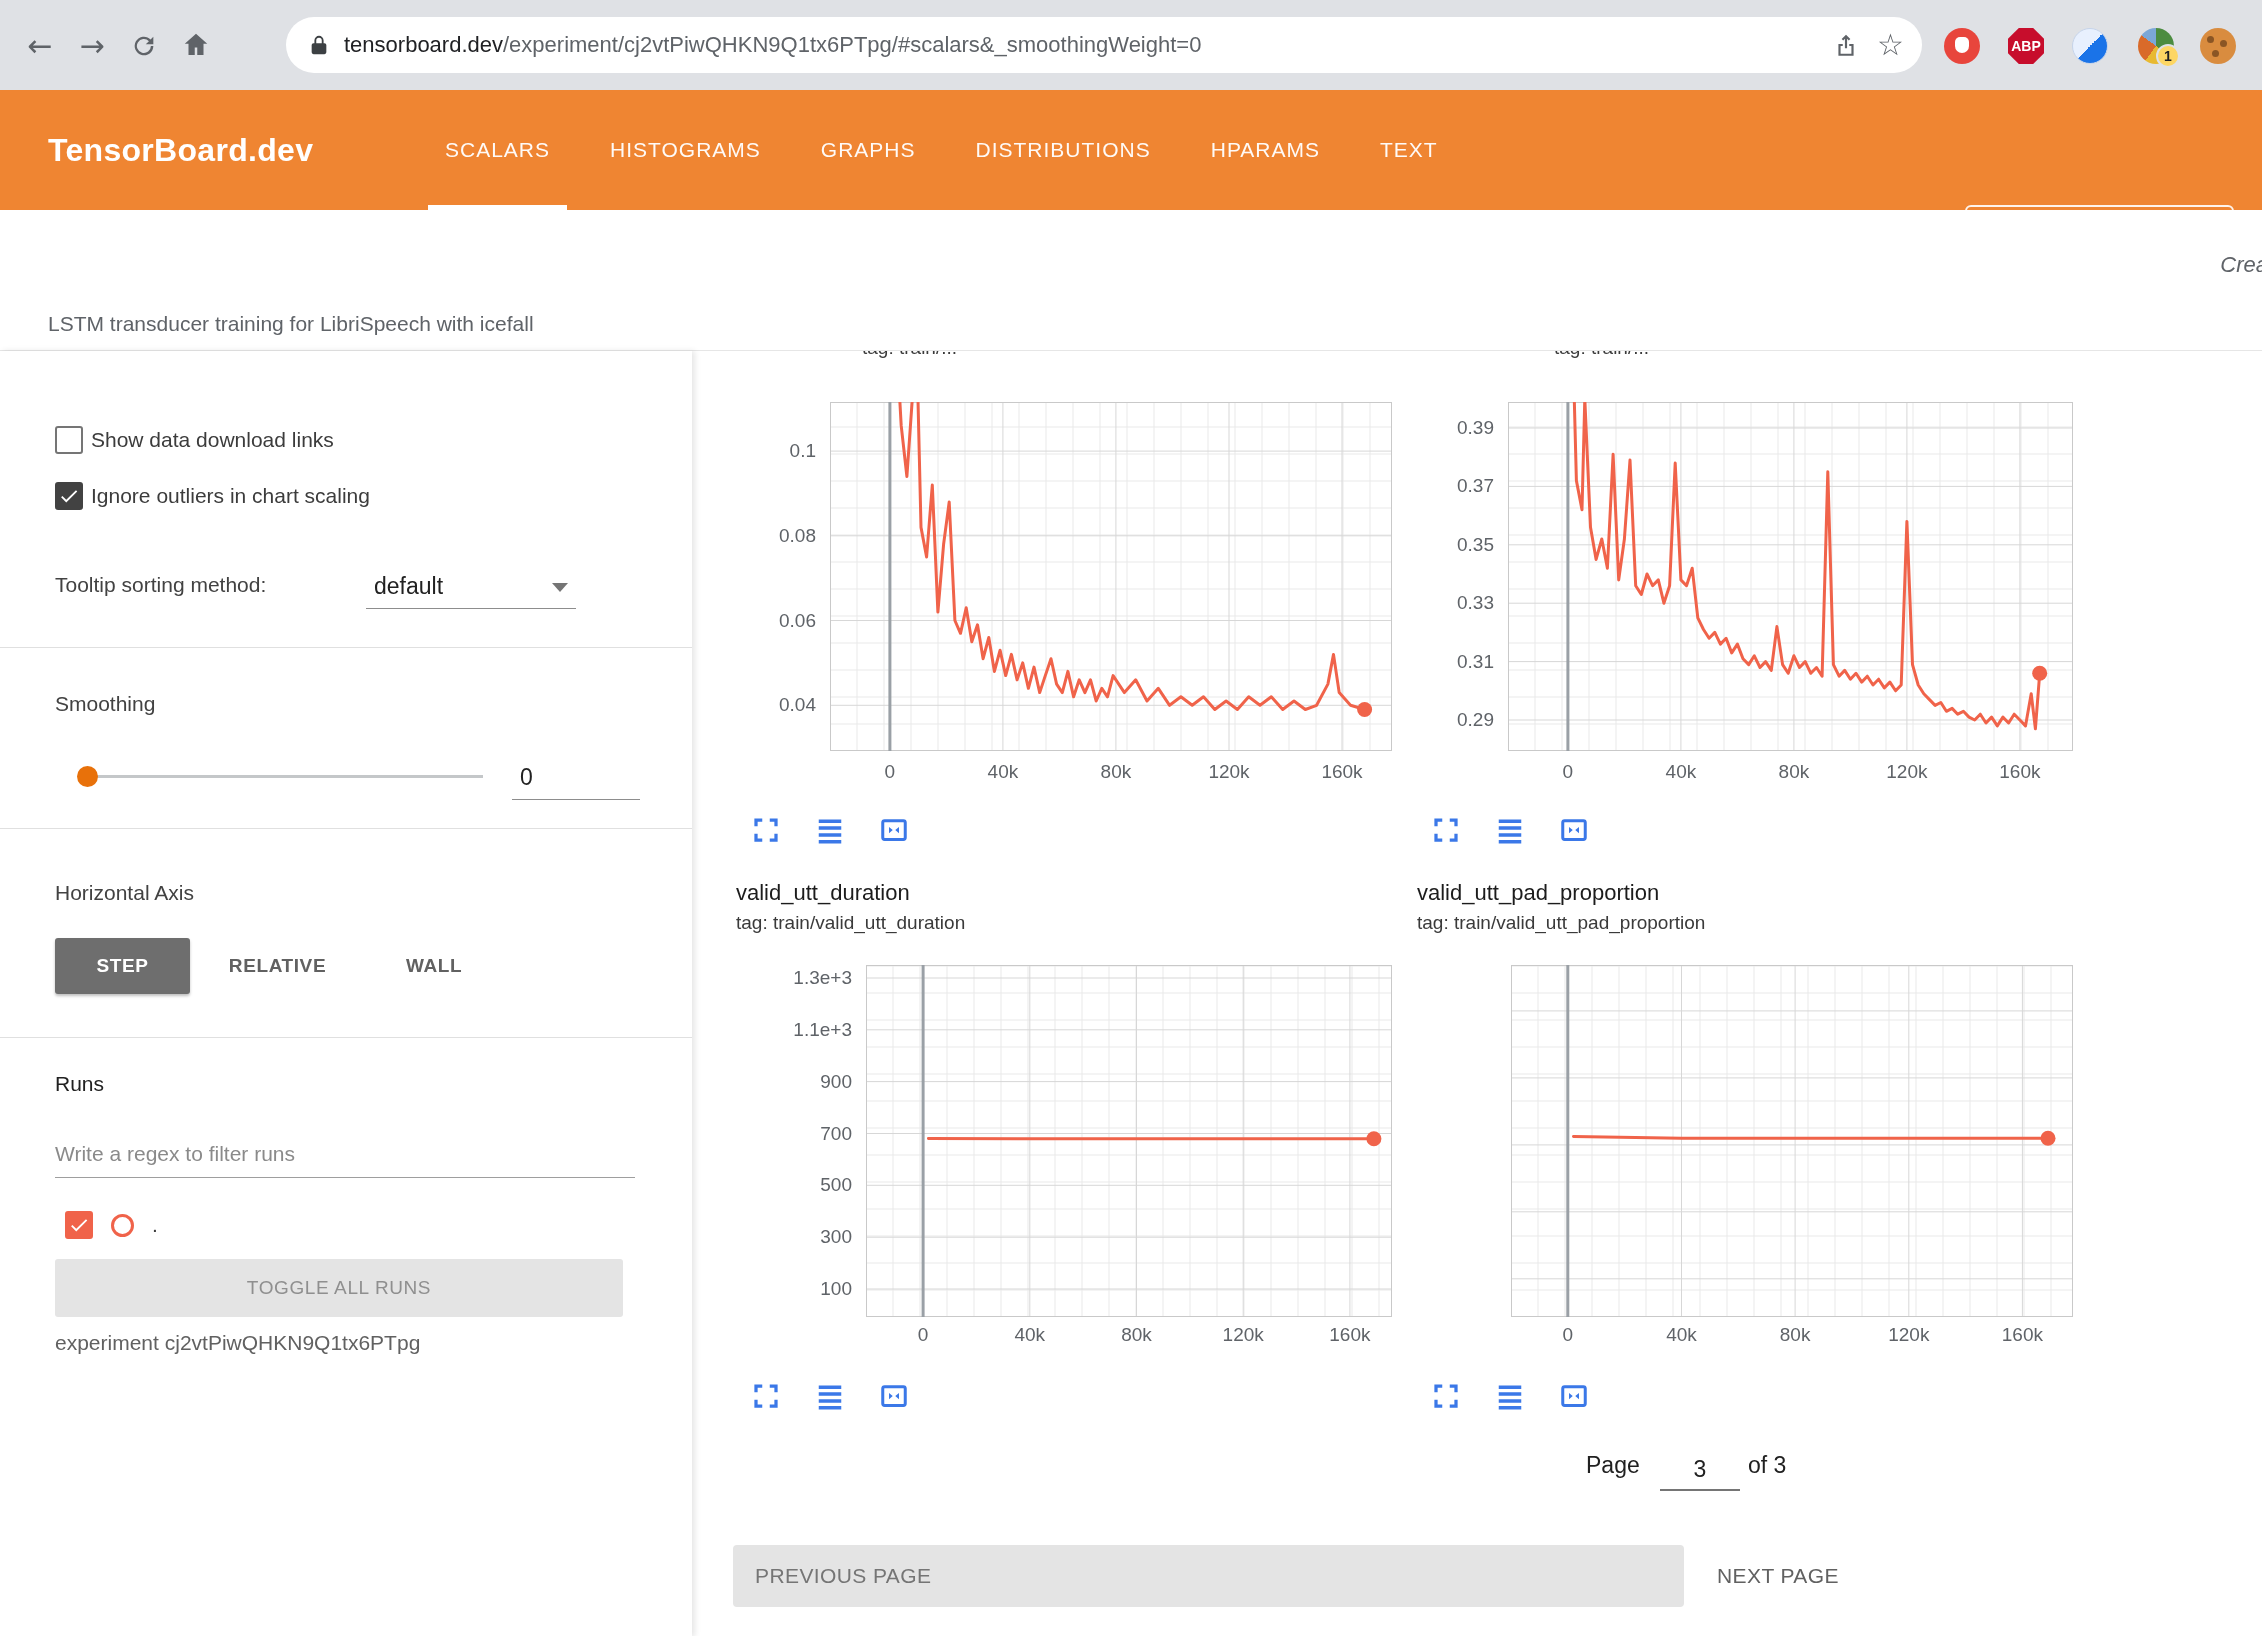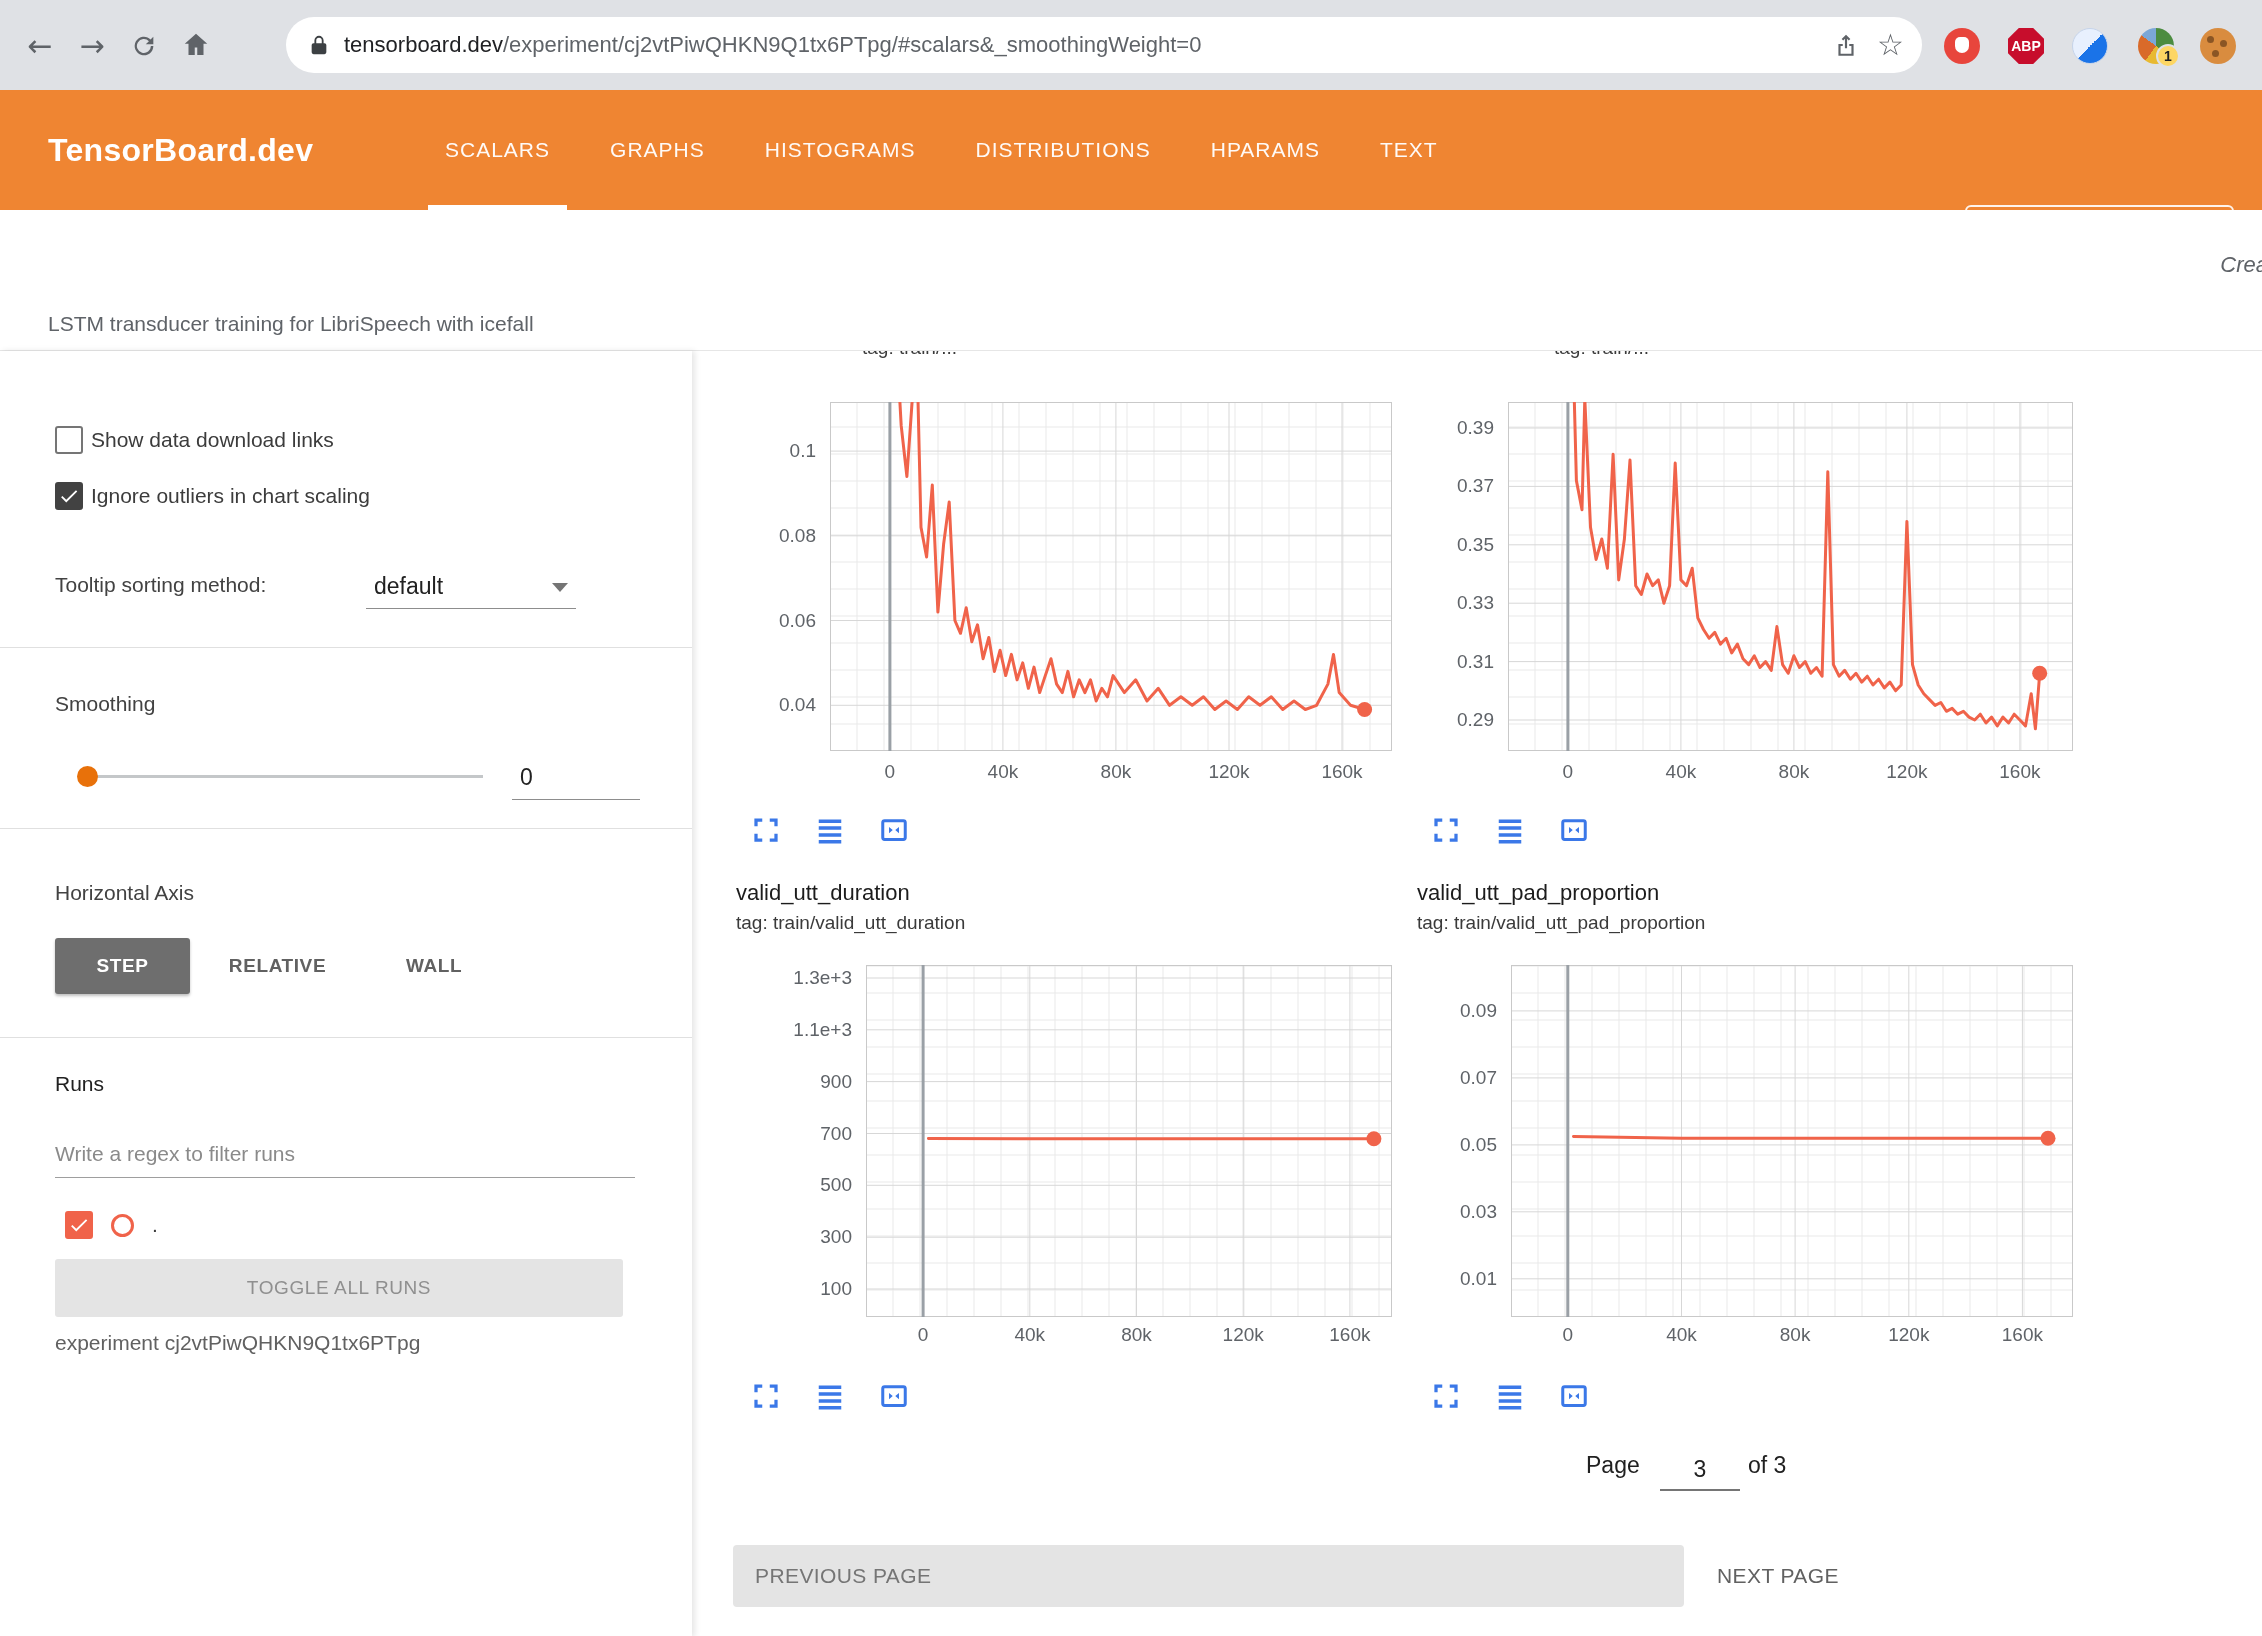--- a/index.html
+++ b/index.html
@@ -111,22 +111,22 @@
   <span class="ext ext-profile" style="left:2138px">
       <span class="profile-badge">1</span>
     </span>
   <span class="ext ext-cookie" style="left:2200px"></span>
 </div>
 
 <div class="tb-header">
   <div class="tb-logo">TensorBoard.dev</div>
   <div class="tb-nav">
     <span class="nav-item active">SCALARS</span>
+    <span class="nav-item">HISTOGRAMS</span>
     <span class="nav-item">GRAPHS</span>
-    <span class="nav-item">HISTOGRAMS</span>
     <span class="nav-item">DISTRIBUTIONS</span>
     <span class="nav-item">HPARAMS</span>
     <span class="nav-item">TEXT</span>
   </div>
   <div class="feedback-btn">SEND FEEDBACK</div>
 </div>
 
 <div class="sub-bar">
   <div class="crea">Crea</div>
   <div class="exp-desc">LSTM transducer training for LibriSpeech with icefall</div>
@@ -434,27 +434,20 @@
       <span class="cicon">
           <svg viewBox="0 0 24 24" width="30" height="30">
             <rect x="3" y="4.5" width="18" height="15" rx="1.5" fill="none" stroke="#3b78e8" stroke-width="2.4"></rect>
             <path fill="#3b78e8" d="M8 9.5l3 2.5-3 2.5zM16 9.5v5l-3-2.5z"></path>
           </svg>
         </span>
     </div>
 
     <div class="chart-title" style="left:725px;top:529px">valid_utt_pad_proportion</div>
     <div class="chart-tag" style="left:725px;top:561px">tag: train/valid_utt_pad_proportion</div>
-    <div class="ylabels" style="left:745px;top:614px;width:66px;height:352px">
-        <span class="tick-y" style="top: 34.9px;">0.09</span>
-        <span class="tick-y" style="top: 101.9px;">0.07</span>
-        <span class="tick-y" style="top: 168.9px;">0.05</span>
-        <span class="tick-y" style="top: 235.8px;">0.03</span>
-        <span class="tick-y" style="top: 302.8px;">0.01</span>
-      </div>
     <div class="plot" style="left:819px;top:614px;width:562px;height:352px"><svg width="562" height="352">
           <line x1="27" y1="0" x2="27" y2="352" stroke="#e9e9e9"></line>
           <line x1="54" y1="0" x2="54" y2="352" stroke="#e9e9e9"></line>
           <line x1="81" y1="0" x2="81" y2="352" stroke="#e9e9e9"></line>
           <line x1="108" y1="0" x2="108" y2="352" stroke="#e9e9e9"></line>
           <line x1="135" y1="0" x2="135" y2="352" stroke="#e9e9e9"></line>
           <line x1="162" y1="0" x2="162" y2="352" stroke="#e9e9e9"></line>
           <line x1="189" y1="0" x2="189" y2="352" stroke="#e9e9e9"></line>
           <line x1="216" y1="0" x2="216" y2="352" stroke="#e9e9e9"></line>
           <line x1="243" y1="0" x2="243" y2="352" stroke="#e9e9e9"></line>

